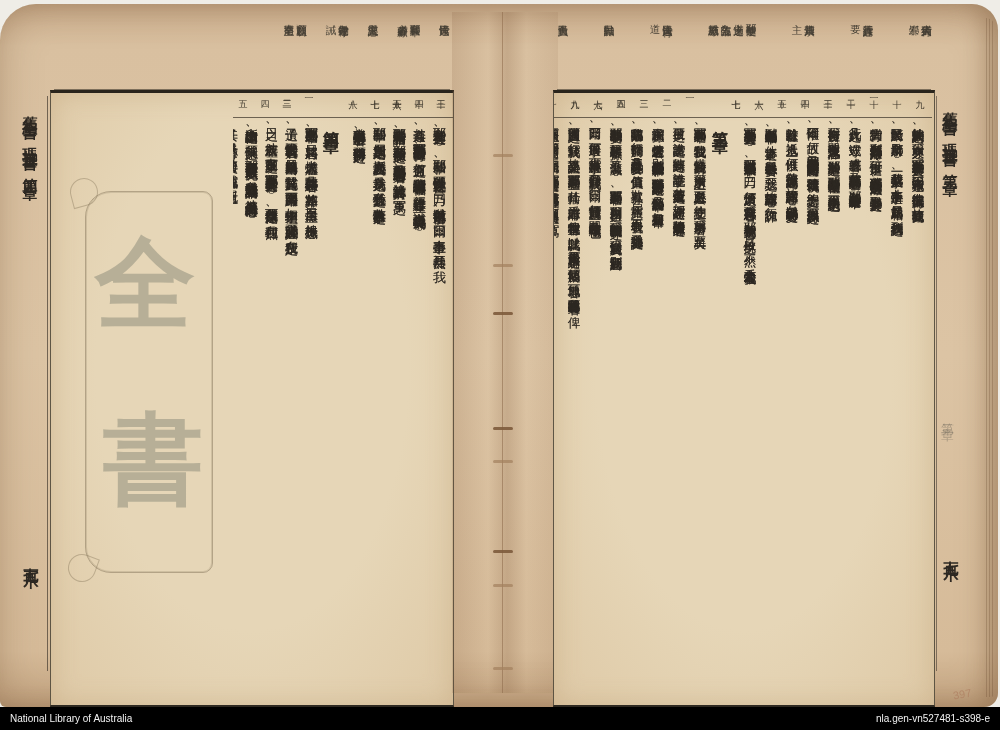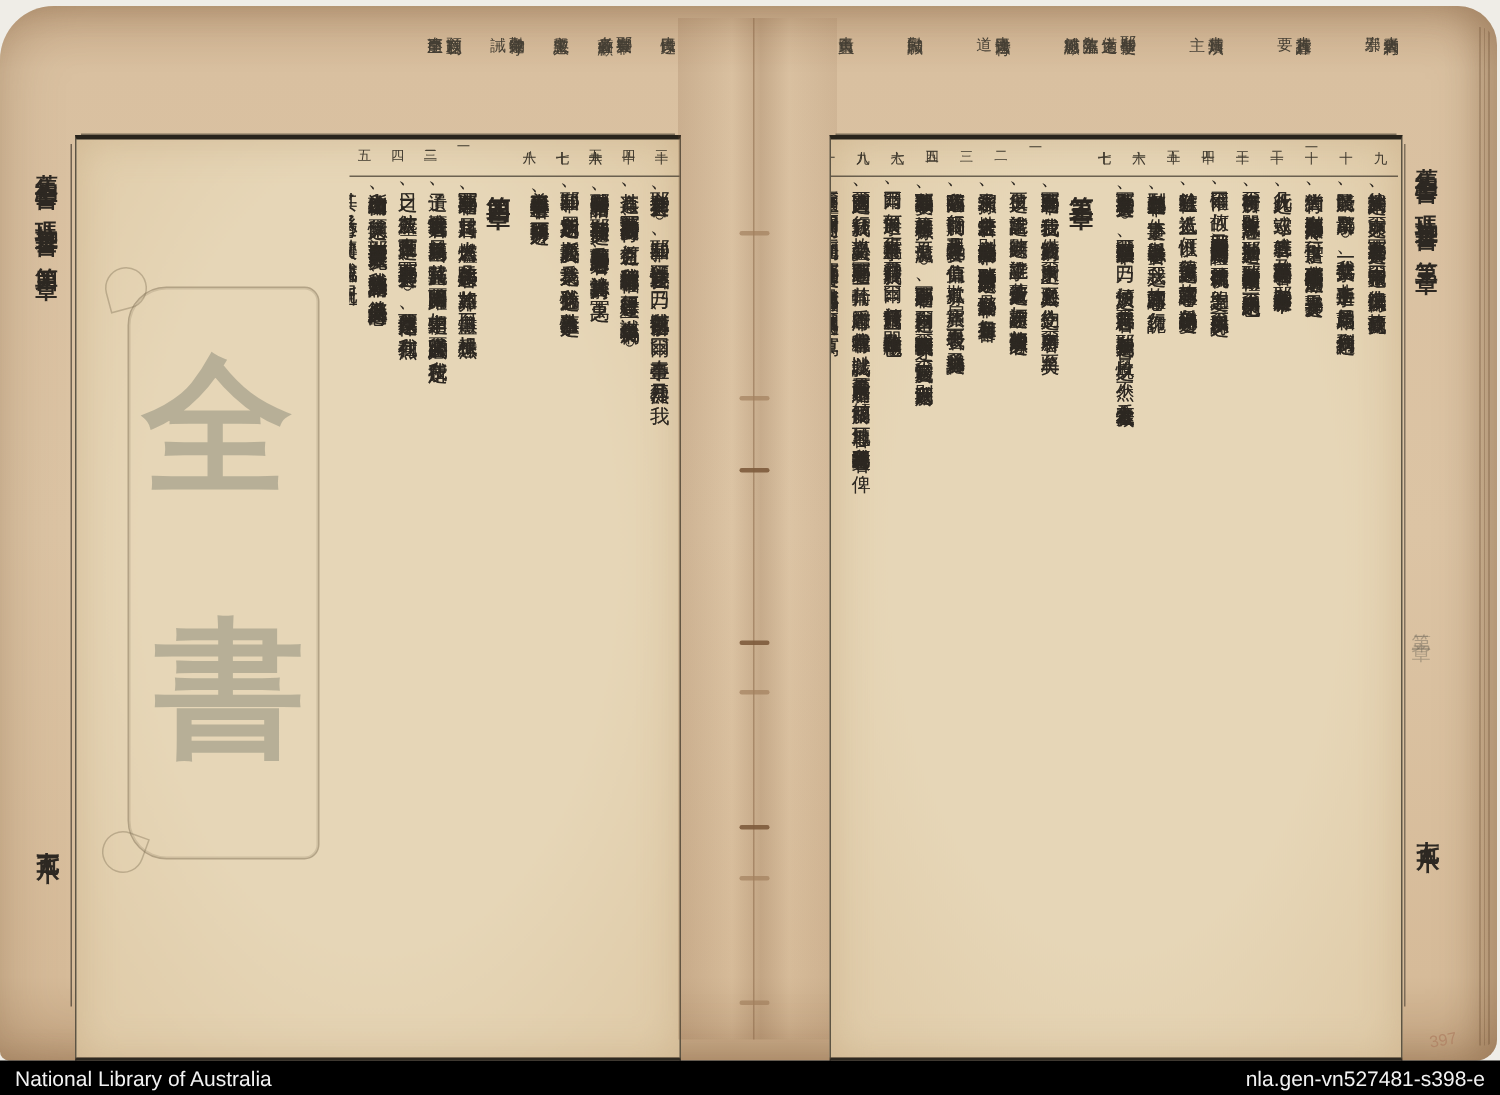--- a/index.html
+++ b/index.html
@@ -75,21 +75,21 @@
   .curly::before,.curly::after{content:"";position:absolute;width:26px;height:26px;
          border:1.5px solid rgba(128,112,86,.40);border-radius:50% 50% 50% 0;}
   .curly::before{left:-16px;top:-14px;transform:rotate(-15deg);}
   .curly::after{left:-18px;bottom:-10px;transform:rotate(200deg);}
   .wm{position:absolute;font-weight:700;color:rgba(108,112,100,.38);line-height:1;}
   .wm-top{left:44px;top:142px;font-size:100px;}
   .wm-bottom{left:52px;top:318px;font-size:100px;}
   
   .bar{position:absolute;left:0;right:0;bottom:0;height:23px;background:#000;
        display:flex;align-items:center;justify-content:space-between;
-       font-family:"Liberation Sans","DejaVu Sans",sans-serif;font-size:14px;color:#f2f2f2;
+       font-family:"Liberation Sans","DejaVu Sans",sans-serif;font-size:10px;color:#f2f2f2;
        padding:0 10px;box-sizing:border-box;}
 </style>
 </head>
 <body>
 
 <div class="stage">
   <div class="book">
 
     <div class="mtitle mtitle-left">
       <span>舊約全書</span>

